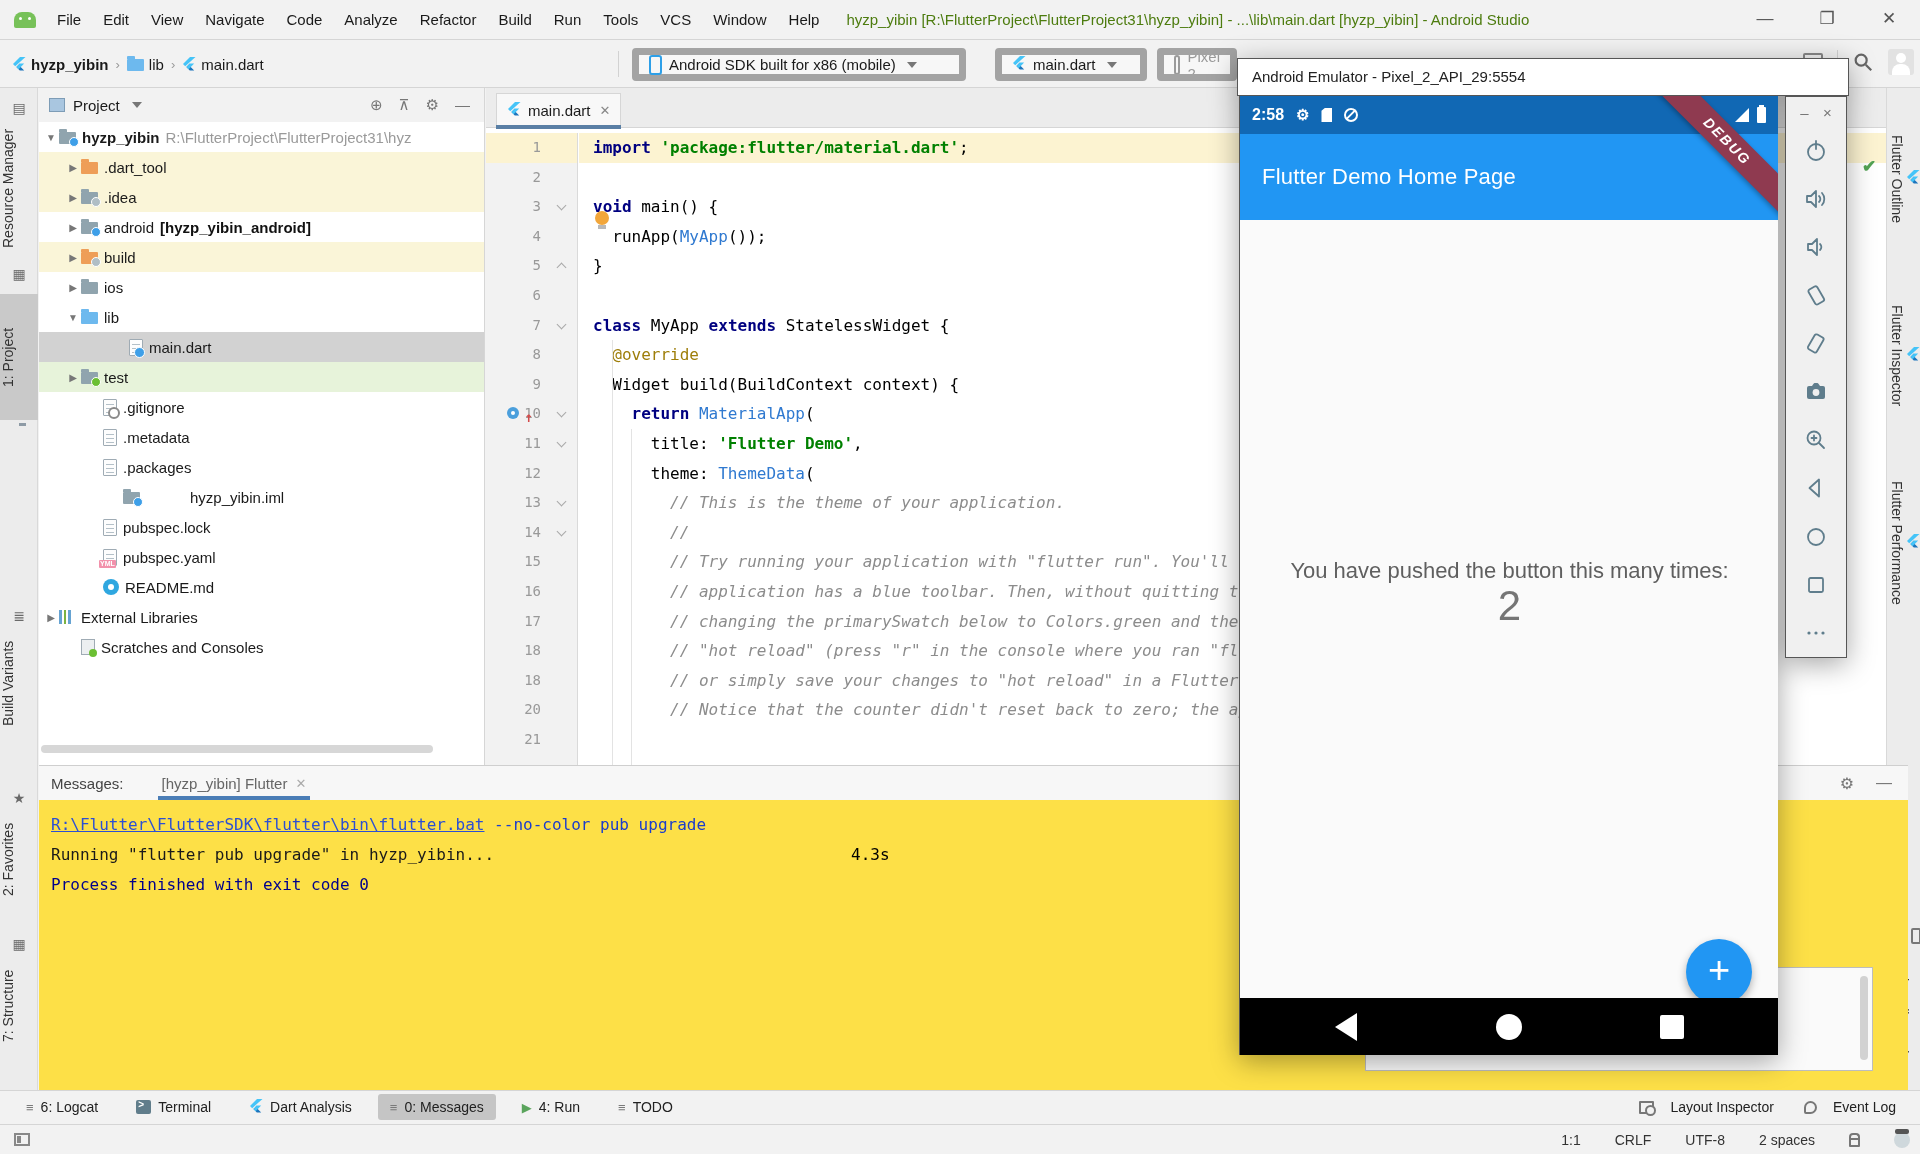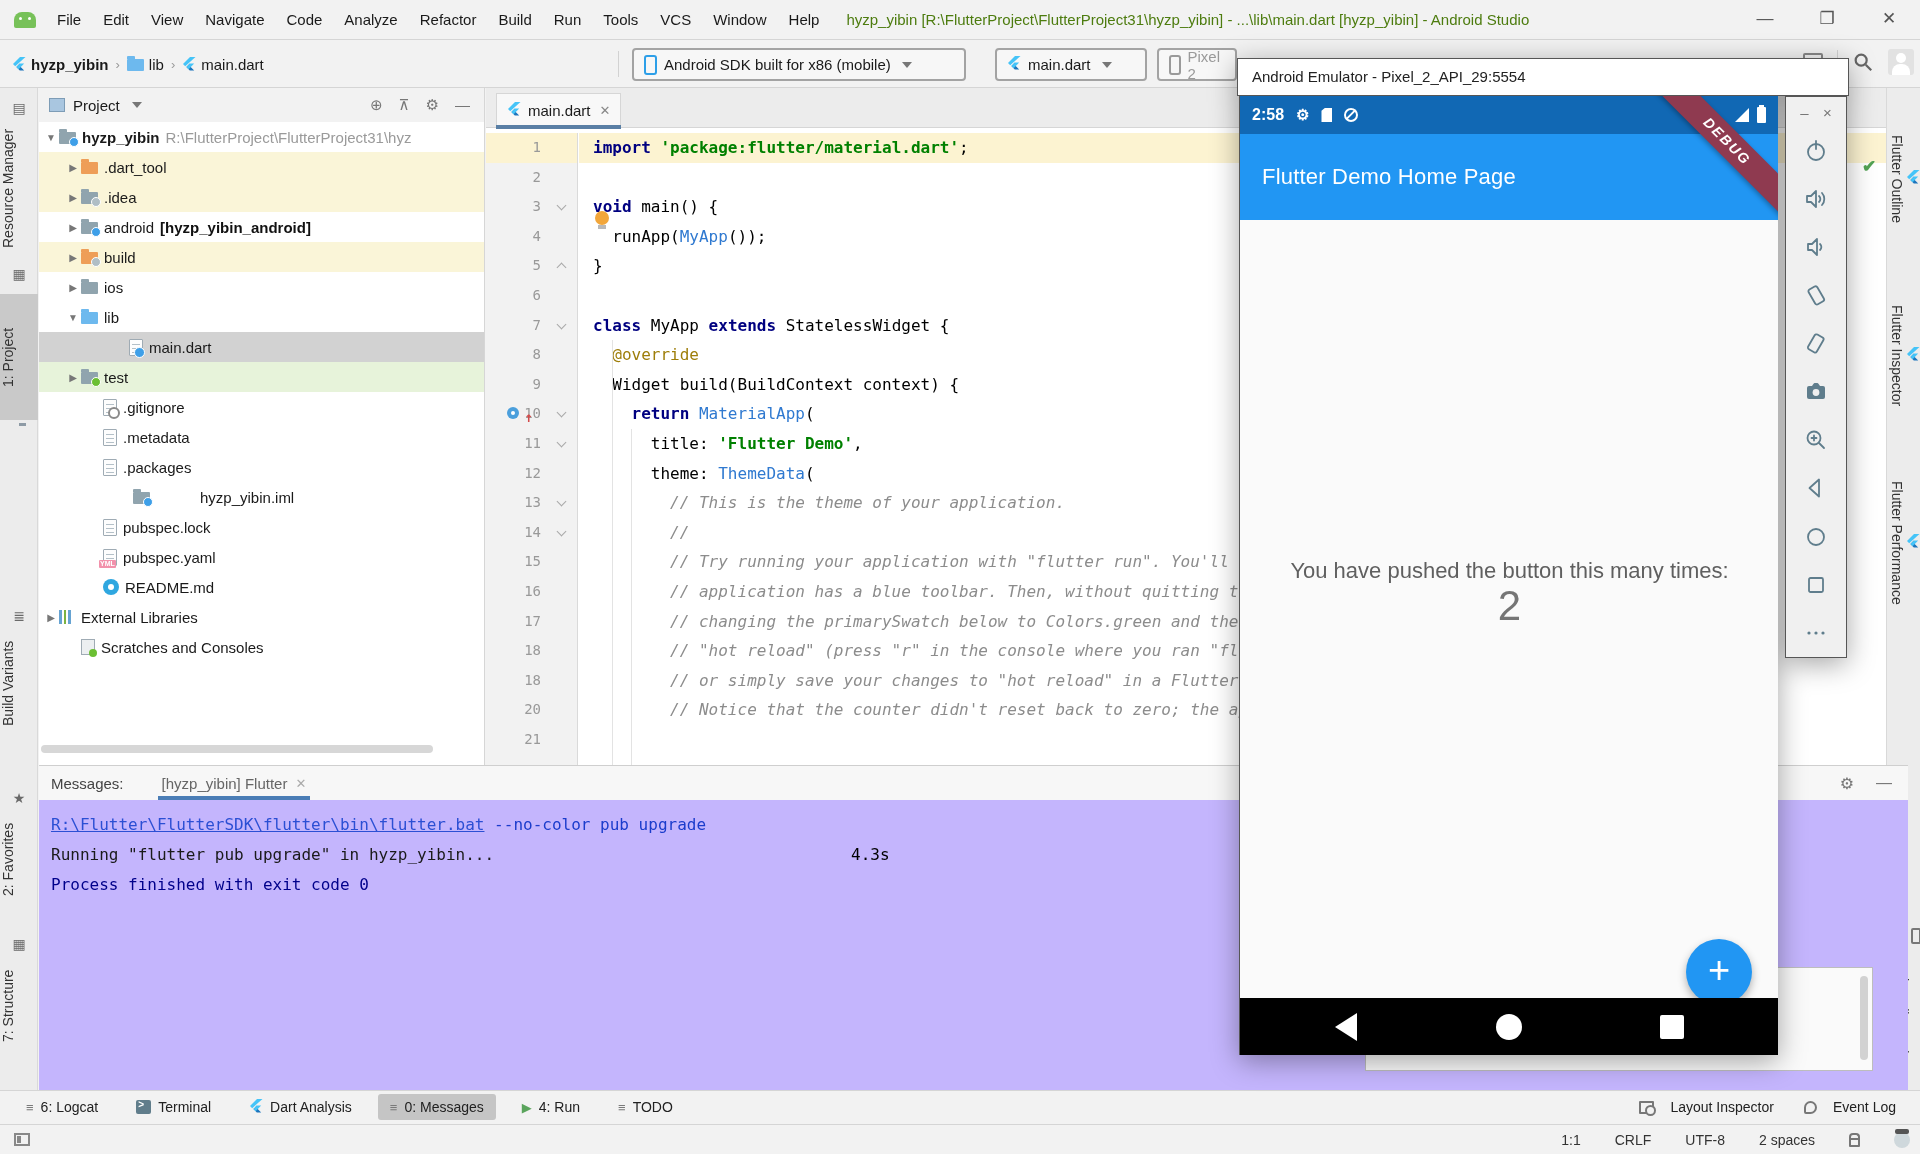--- a/index.html
+++ b/index.html
@@ -15,21 +15,21 @@
   #win-title { color:#4d7c0f; font-size:15px; margin-left:16px; white-space:nowrap; overflow:hidden; max-width:760px; }
   #win-controls { position:absolute; right:0; top:0; height:40px; display:flex; }
   #win-controls span { width:62px; text-align:center; line-height:38px; font-size:17px; color:#555; }
 
   
   #toolbar { position:absolute; left:0; top:41px; width:1920px; height:47px; background:#f2f2f2; border-bottom:1px solid #d5d5d5; }
   #crumbs { position:absolute; left:12px; top:0; height:46px; display:flex; align-items:center; font-size:15px; }
   .crumb-sep { color:#9a9a9a; margin:0 7px; font-size:13px; }
   .crumb { display:flex; align-items:center; gap:5px; }
   .crumb b { font-weight:bold; }
-  .tb-btn { position:absolute; top:7px; height:33px; border:2px solid #a3a3a3; border-radius:4px; background:#f7f7f7; display:flex; align-items:center; gap:7px; padding:0 10px; font-size:15px; }
+  .tb-btn { position:absolute; top:7px; height:33px; border:7px solid #a3a3a3; border-radius:4px; background:#f7f7f7; display:flex; align-items:center; gap:7px; padding:0 10px; font-size:15px; }
   .caret { width:0; height:0; border-left:5px solid transparent; border-right:5px solid transparent; border-top:6px solid #777; margin-left:4px; }
   .phone-ic { width:13px; height:20px; border:2px solid #2d9fe8; border-radius:3px; }
   .vdiv { position:absolute; top:10px; width:1px; height:26px; background:#d2d2d2; }
   .gray { color:#9a9a9a; }
   #tb-icons { position:absolute; right:6px; top:8px; display:flex; align-items:center; gap:14px; }
   .boxdl { width:20px; height:18px; border:2px solid #888; border-radius:2px; position:relative; }
   .boxdl::after { content:"↓"; position:absolute; right:-8px; bottom:-9px; color:#2d74c9; font-weight:bold; font-size:14px; }
   .avatar { width:26px; height:26px; background:#e2e2e2; border-radius:3px; position:relative; overflow:hidden; }
   .avatar::before { content:""; position:absolute; left:8px; top:4px; width:10px; height:10px; border-radius:50%; background:#fff; }
   .avatar::after { content:""; position:absolute; left:4px; top:15px; width:18px; height:12px; border-radius:8px 8px 0 0; background:#fff; }
@@ -103,21 +103,21 @@
   .tk-str { color:#067d17; font-weight:bold; color:#008000; }
   .tk-com { color:#8c8c8c; font-style:italic; }
   .tk-ann { color:#9e7e0a; }
   .tk-cls { color:#2f79d0; }
   .tk-pl { color:#000; }
   .guide { position:absolute; width:1px; background:#e3e3e3; }
   #bulb { position:absolute; left:16px; top:78px; width:14px; height:14px; background:#f2a63a; border-radius:50%; }
   #bulb::after { content:""; position:absolute; left:3px; bottom:-4px; width:8px; height:4px; background:#b9b9b9; }
 
   
-  #messages { position:absolute; left:39px; top:765px; width:1869px; height:325px; background:#c4b5fd; border-top:1px solid #cfcfcf; }
+  #messages { position:absolute; left:39px; top:765px; width:1869px; height:325px; background:#fde047; border-top:1px solid #cfcfcf; }
   #msg-head { height:34px; display:flex; align-items:center; padding-left:12px; font-size:15px; background:#f7f7f7; }
   #msg-label { color:#444; }
   #msg-tab { margin-left:34px; height:34px; display:flex; align-items:center; gap:8px; color:#666; position:relative; padding:0 4px; }
   #msg-tab::after { content:""; position:absolute; left:0; right:0; bottom:0; height:4px; background:#4a7db6; }
   #msg-tab .x { color:#aaa; font-size:13px; }
   #msg-head .hicons { margin-left:auto; padding-right:16px; display:flex; gap:22px; color:#777; font-size:16px; }
   #console { padding:10px 0 0 12px; }
   .conline { height:30px; line-height:30px; font-family:"DejaVu Sans Mono",monospace; font-size:16px; white-space:pre; position:relative; }
   .conline a { color:#2b4fd4; }
   .conline .cmdrest { color:#1b3ccc; }
@@ -364,21 +364,21 @@
       <div class="tree-row" style="padding-left: 48px;">
         <span class="arrow"></span>
         <span class="fileic"></span>
         <span class="lbl">.metadata</span>
       </div>
       <div class="tree-row" style="padding-left: 48px;">
         <span class="arrow"></span>
         <span class="fileic"></span>
         <span class="lbl">.packages</span>
       </div>
-      <div class="tree-row" style="padding-left: 34px; gap: 44px;">
+      <div class="tree-row" style="padding-left: 24px; gap: 44px;">
         <span class="arrow"></span>
         <span class="folder f-gray dot dot-blue"></span>
         <span class="lbl">hyzp_yibin.iml</span>
       </div>
       <div class="tree-row" style="padding-left: 48px;">
         <span class="arrow"></span>
         <span class="fileic"></span>
         <span class="lbl">pubspec.lock</span>
       </div>
       <div class="tree-row" style="padding-left: 48px;">

